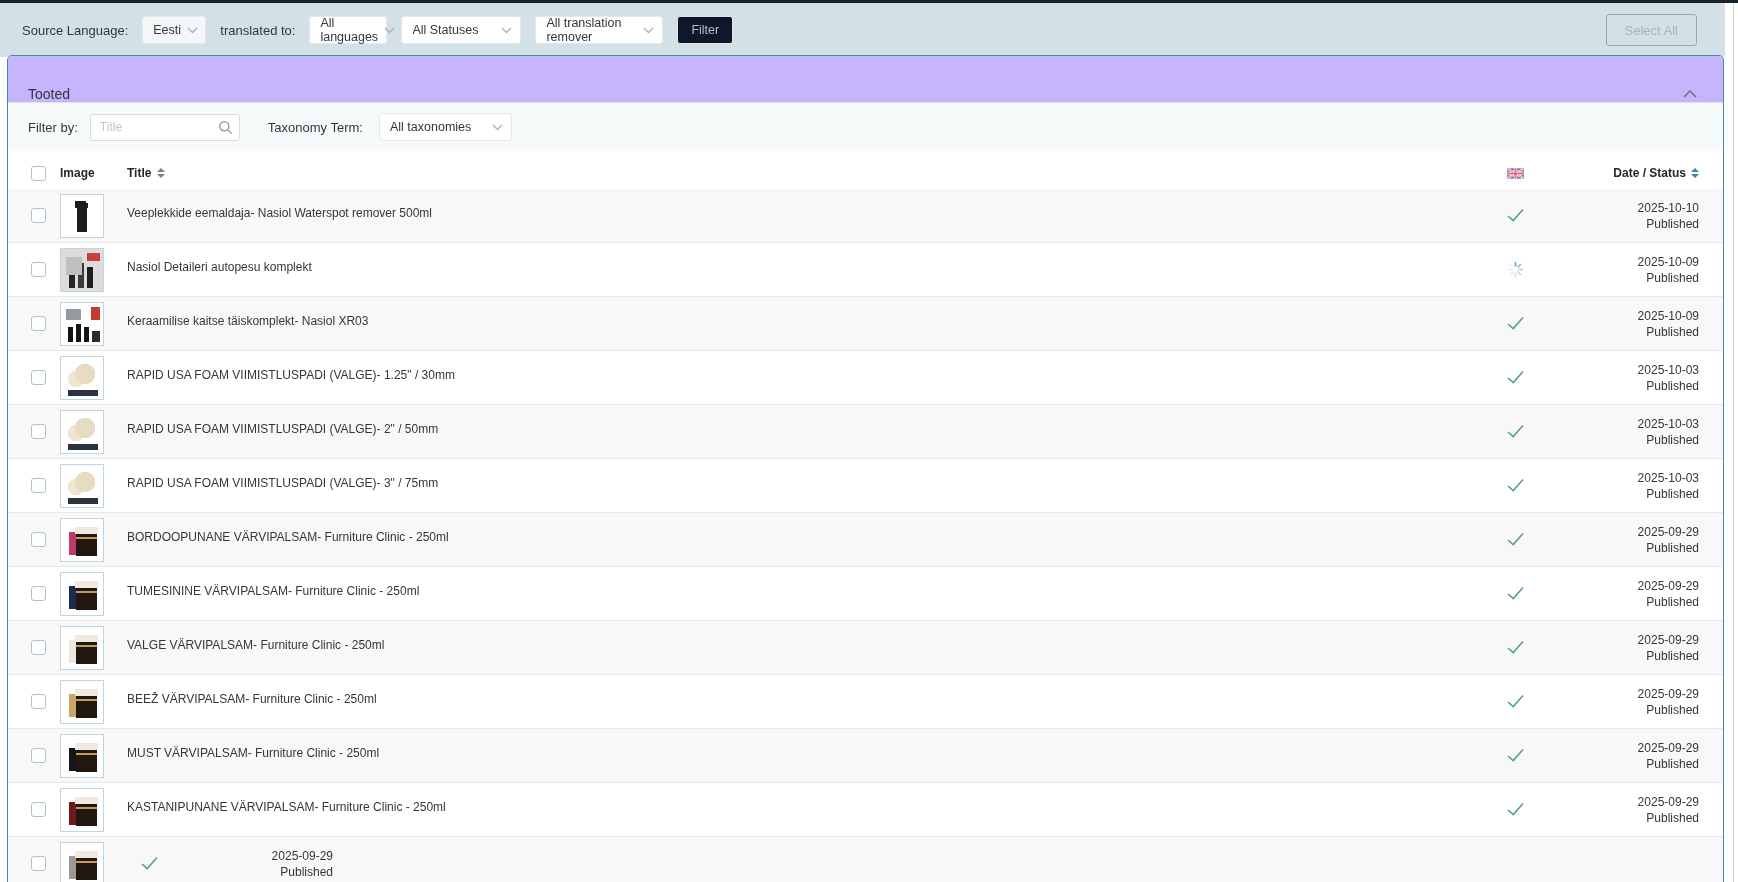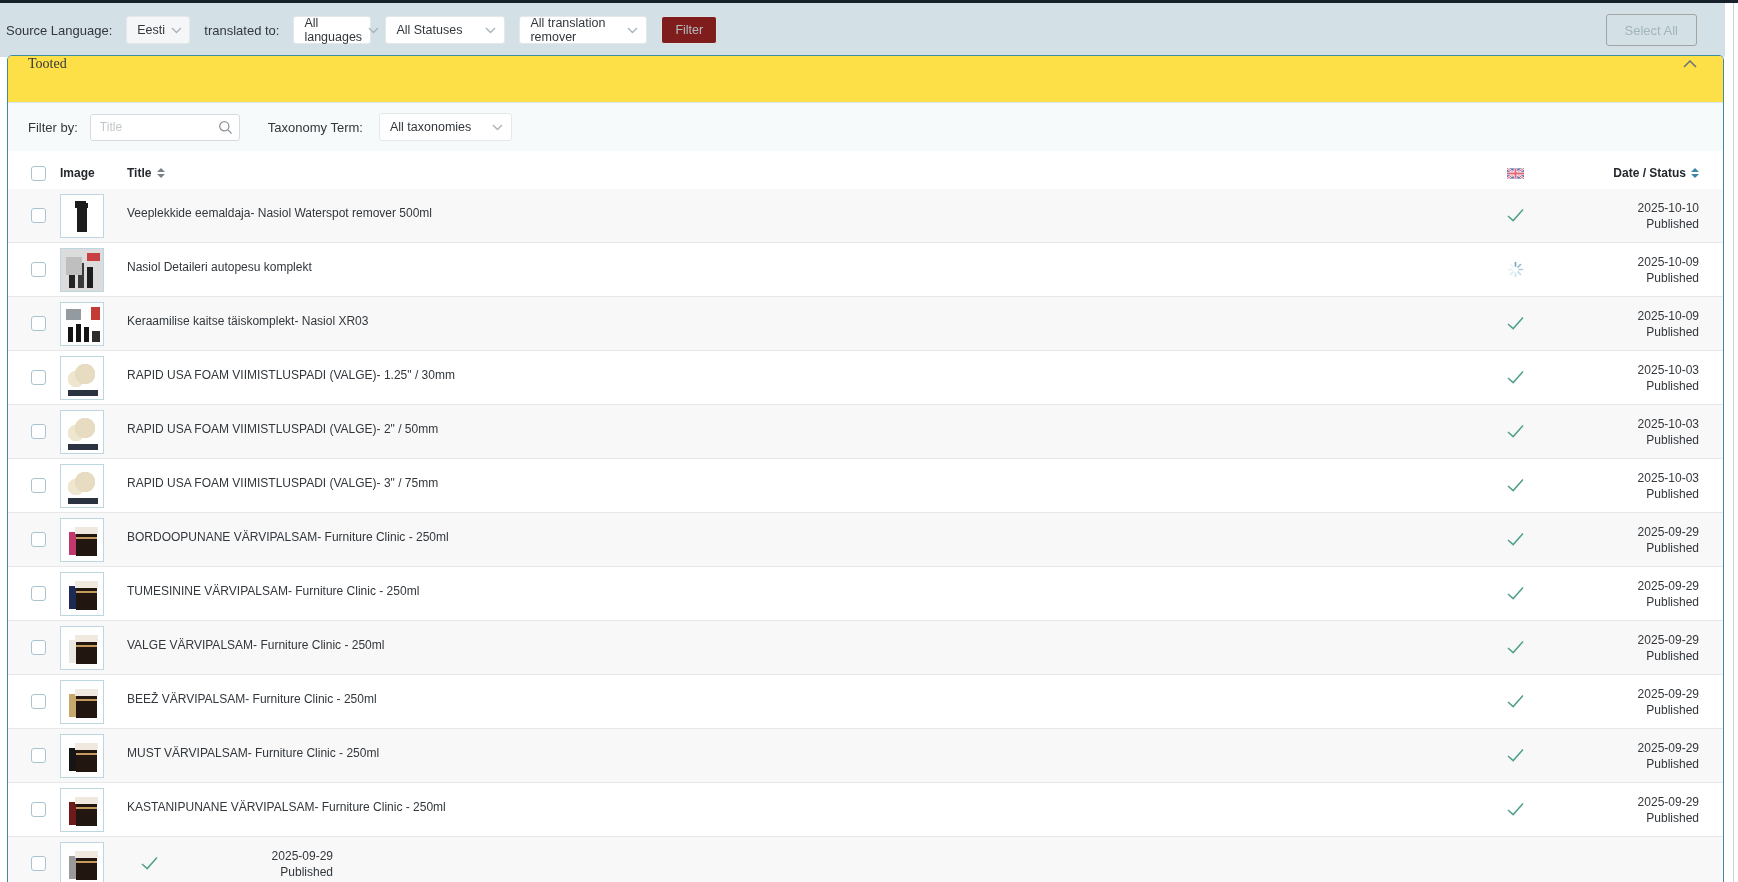--- a/index.html
+++ b/index.html
@@ -6,42 +6,42 @@
   html,body { width:1738px; height:882px; overflow:hidden; background:#fff;
               font-family:"Liberation Sans","DejaVu Sans",sans-serif; }
 
   
   .top-strip { height:3px; width:1738px; background:#18222a; }
   .right-rail { position:fixed; top:3px; right:0; width:13px; height:879px; background:#fff;
                 background-image:linear-gradient(to right,transparent 0 8px,#ccd1d5 8px 9px,transparent 9px); z-index:50; }
 
   
   .topbar { width:1725px; height:54px; background:#d3e1e7; display:flex; align-items:center;
-            padding:0 28px 0 6px; gap:14px; }
+            padding:0 28px 0 22px; gap:14px; }
   .topbar .lbl { font-size:13px; color:#32373c; white-space:nowrap; }
   .selectbox { height:28px; background:#fff; border:1px solid #e3e8ea; border-radius:3px;
                display:flex; align-items:center; justify-content:space-between;
                padding:0 8px 0 10px; font-size:12.5px; color:#32373c; cursor:pointer; }
   .selectbox.subtle { background:#f4f6f7; }
   .sb-eesti { width:64px; }
   .sb-langs { width:78px; }
   .sb-status { width:120px; }
   .sb-transtatus { width:128px; }
   .chev { flex:none; margin-left:6px; }
-  .btn-filter { height:28px; padding:0 13px; background:#7f1d1d; border:1px solid #dfe4e5;
+  .btn-filter { height:28px; padding:0 13px; background:#0f172a; border:1px solid #dfe4e5;
                 border-radius:3px; font-size:12.5px; color:#b4bcc0; cursor:default; }
   .spacer { flex:1; }
   .btn-selectall { height:32px; padding:0 18px; background:transparent; border:1px solid #a3a3a3;
                    border-radius:3px; font-size:13px; color:#a3b4bb; cursor:default;text-align:right; }
 
   
   .panel { margin:-2px 0 0 7px; width:1717px; height:900px; background:#fff;
            border:1px solid #3f89a1; border-radius:5px; overflow:hidden; }
-  .panel-head { background:#fde047; height:46px; display:flex; align-items:flex-start;
-                justify-content:space-between; padding:0 22px 0 20px;font-family:Liberation Serif, serif; }
+  .panel-head { background:#c4b5fd; height:46px; display:flex; align-items:flex-end;
+                justify-content:space-between; padding:0 22px 0 20px; }
   .panel-title { font-size:14px; color:#32373c; }
   .collapse-btn { background:none; border:none; cursor:pointer; padding:4px; line-height:0; }
   .panel-divider { height:1px; background:#d9e6ec; }
   .filter-row { background:#f7fafb; height:48px; display:flex; align-items:center;
                 padding:0 20px; gap:12px; }
   .filter-row .lbl { font-size:13px; color:#32373c; }
   .search-wrap { position:relative; margin-right:16px; }
   .search-input { width:150px; height:27px; border:1px solid #d7dbde; border-radius:3px;
                   padding:0 28px 0 9px; font-size:12px; color:#32373c; background:#fff;
                   font-family:"Liberation Sans","DejaVu Sans",sans-serif; }

